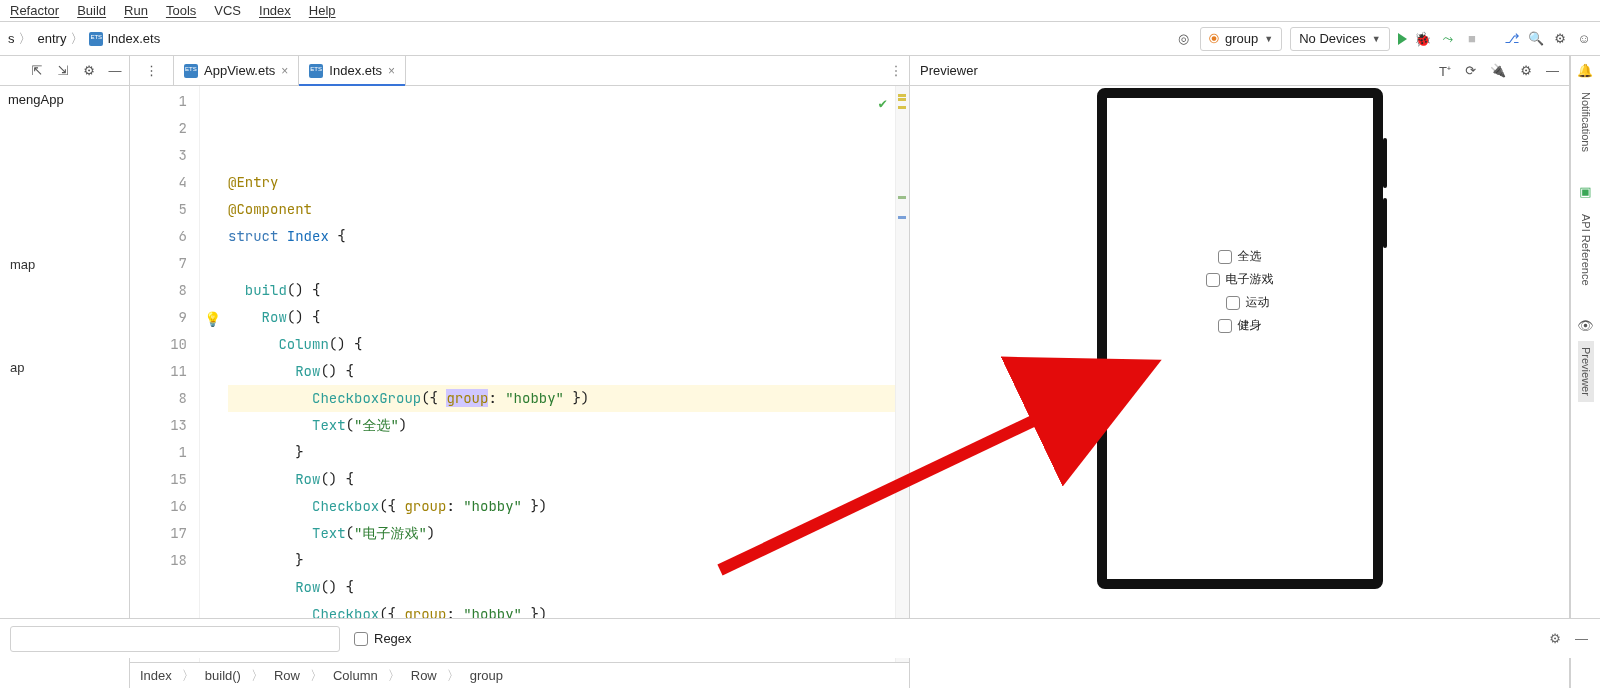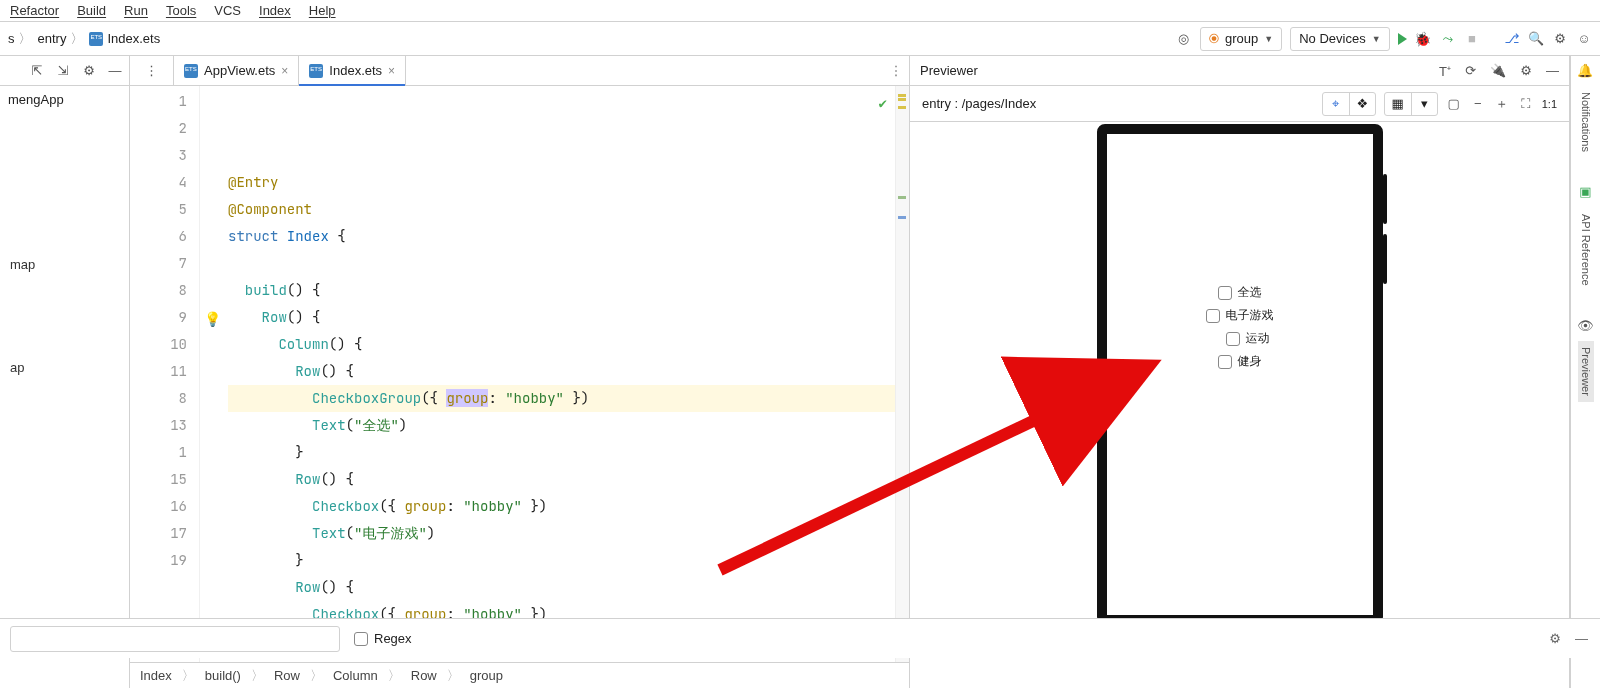--- a/index.html
+++ b/index.html
@@ -205,21 +205,21 @@
             <div class="line">8</div>
             <div class="line">9</div>
             <div class="line">10</div>
             <div class="line">11</div>
             <div class="line">8</div>
             <div class="line">13</div>
             <div class="line">1</div>
             <div class="line">15</div>
             <div class="line">16</div>
             <div class="line">17</div>
-            <div class="line">19</div>
+            <div class="line">18</div>
           </div>
         <div class="foldcol">
           <span class="bulb">💡</span>
         </div>
         <div class="codebody" id="codebody">
           <span class="check">✔</span>
         <div class="line"><span class="kw1">@Entry</span></div><div class="line"><span class="kw1">@Component</span></div><div class="line"><span class="kw2">struct</span> <span class="id">Index</span> {</div><div class="line"></div><div class="line">  <span class="fn">build</span>() {</div><div class="line">    <span class="fn">Row</span>() {</div><div class="line">      <span class="fn">Column</span>() {</div><div class="line">        <span class="fn">Row</span>() {</div><div class="line hl">          <span class="fn">CheckboxGroup</span>({ <span class="kw1 selword">group</span>: <span class="str">"hobby"</span> })</div><div class="line">          <span class="fn">Text</span>(<span class="str">"全选"</span>)</div><div class="line">        }</div><div class="line">        <span class="fn">Row</span>() {</div><div class="line">          <span class="fn">Checkbox</span>({ <span class="kw1">group</span>: <span class="str">"hobby"</span> })</div><div class="line">          <span class="fn">Text</span>(<span class="str">"电子游戏"</span>)</div><div class="line">        }</div><div class="line">        <span class="fn">Row</span>() {</div><div class="line">          <span class="fn">Checkbox</span>({ <span class="kw1">group</span>: <span class="str">"hobby"</span> })</div><div class="line">          <span class="fn">Text</span>(<span class="str">"运动"</span>)</div></div>
         <div class="track">
           <div class="mk y" style="top:8px"></div>
           <div class="mk y" style="top:12px"></div>
@@ -245,38 +245,20 @@
 
     <div class="preview">
       <div class="titlebar">
         <span>Previewer</span>
         <div class="r">
           <span>T⁺</span>
           <span>⟳</span>
           <span>🔌</span>
           <span>⚙</span>
           <span>—</span>
-        </div>
-      </div>
-      <div class="cfg">
-        <span>entry : /pages/Index</span>
-        <div class="r">
-          <div class="btngrp">
-            <span class="act">⌖</span>
-            <span>❖</span>
-          </div>
-          <div class="btngrp">
-            <span>▦</span>
-            <span>▾</span>
-          </div>
-          <span class="icon">▢</span>
-          <span class="icon">−</span>
-          <span class="icon">＋</span>
-          <span class="icon">⛶</span>
-          <span style="font-size:11px">1:1</span>
         </div>
       </div>
       <div class="device">
         <div class="phone">
           <div class="content" id="phone-content">
               <div class="cbrow">
                 <span class="cb"></span>
                 <span>全选</span>
               </div>
               <div class="cbrow">

